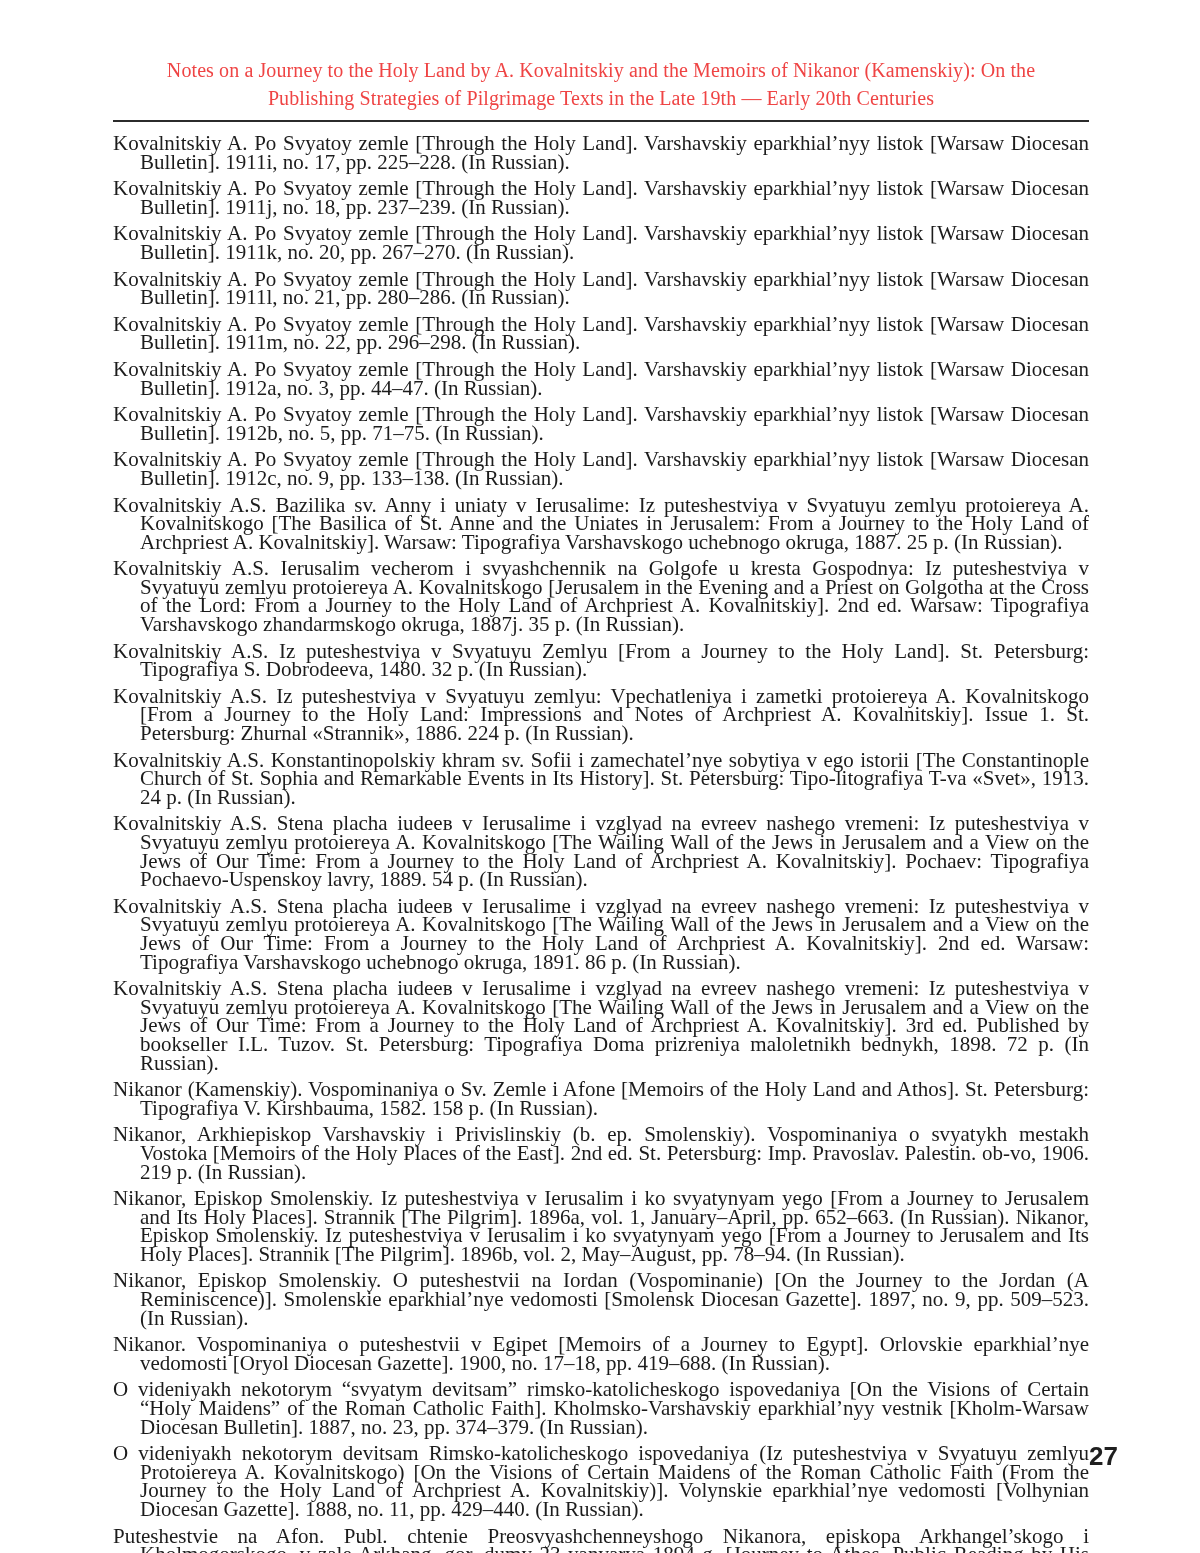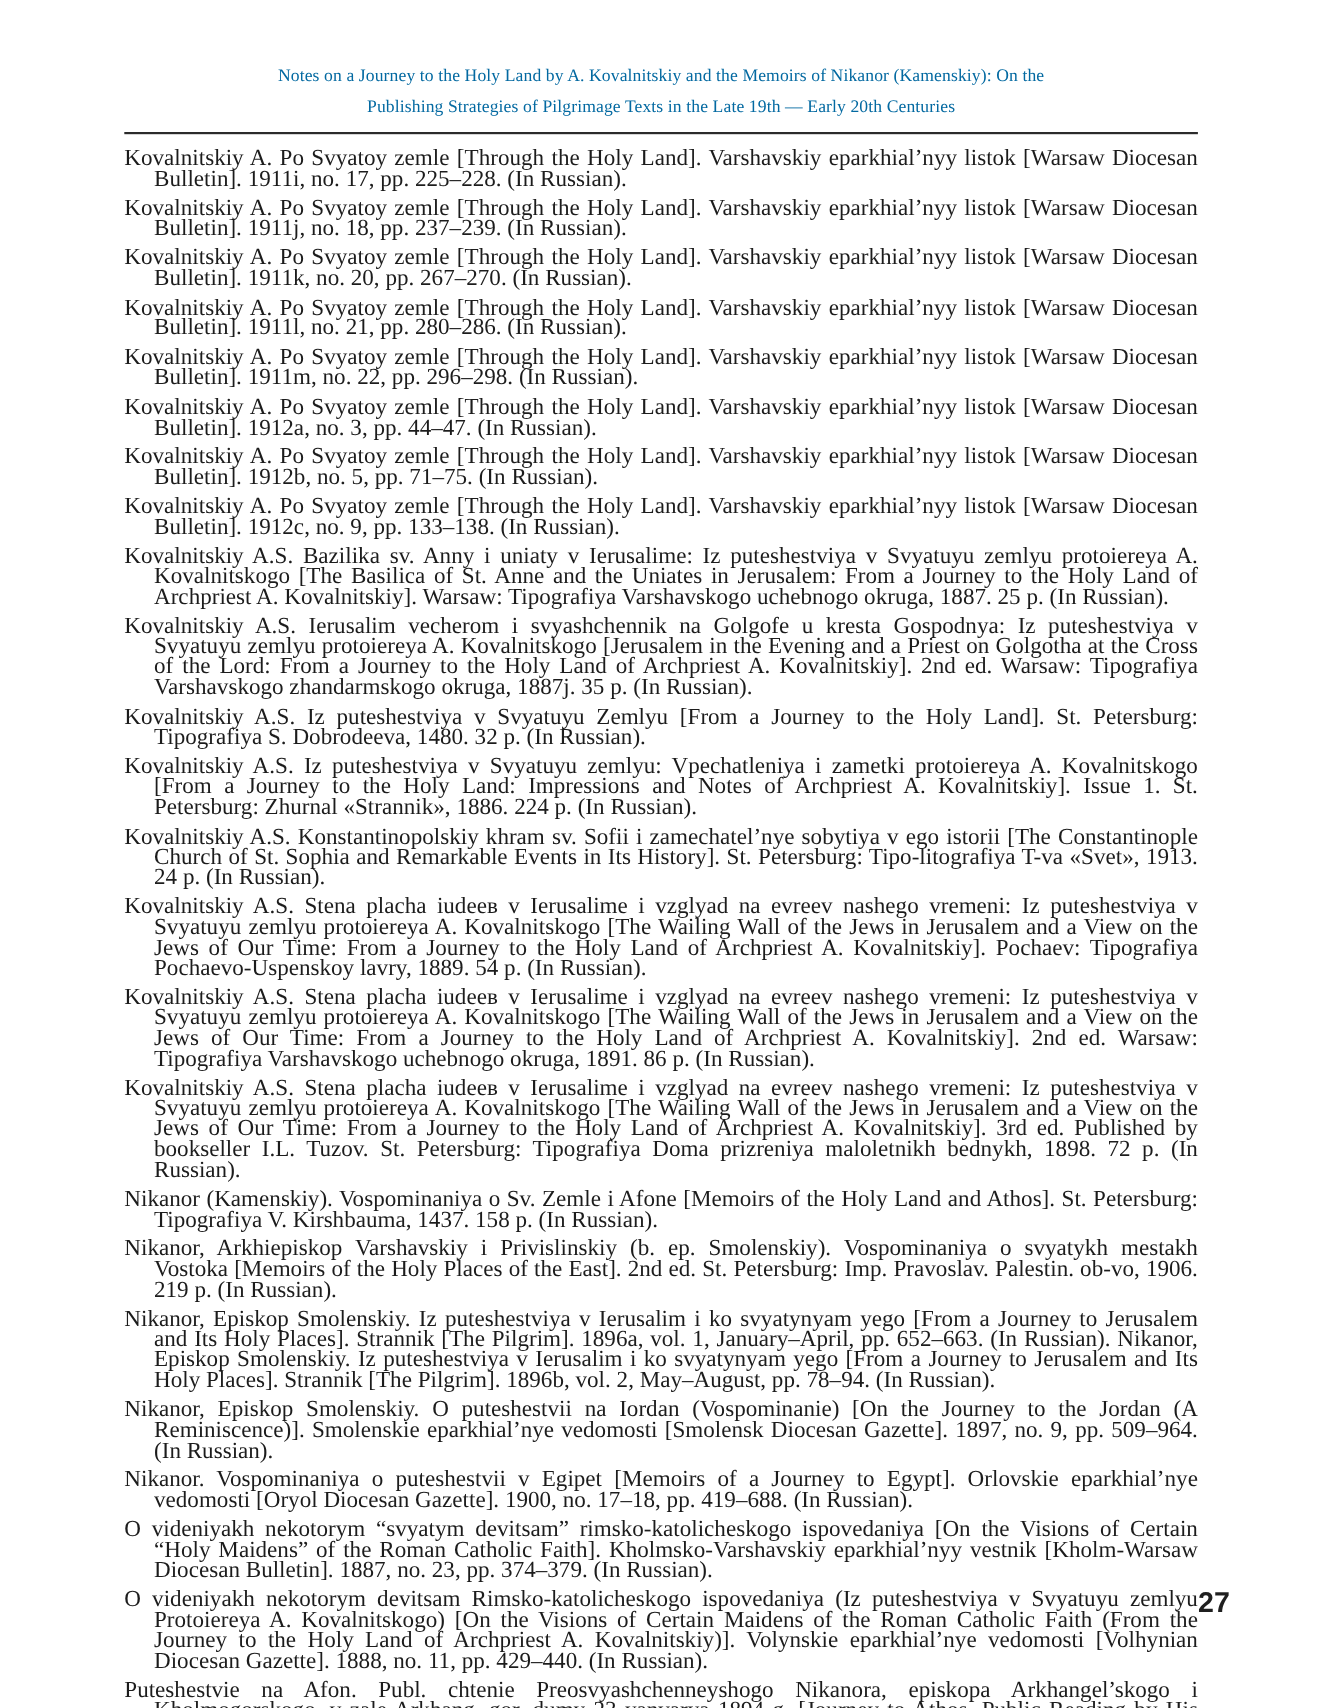--- a/index.html
+++ b/index.html
@@ -19,24 +19,24 @@
     position: absolute;
     left: 113px;
     top: 0;
     width: 976px;
   }
   .header {
     padding-top: 56px;
     text-align: center;
   }
   .title-line {
-    font-size: 16px;
+    font-size: 20px;
     line-height: 28px;
     font-weight: 500;
-    color: #0369a1;
+    color: #ef4444;
     letter-spacing: 0.1px;
   }
   .title-rule {
     border: none;
     border-top: 2.5px solid #2b2b2b;
     margin-top: 8px;
   }
   .refs {
     margin-top: 12px;
   }
@@ -81,24 +81,24 @@
         <p class="ref">Kovalnitskiy A. Po Svyatoy zemle [Through the Holy Land]. Varshavskiy eparkhial’nyy listok [Warsaw Diocesan Bulletin]. 1912b, no. 5, pp. 71–75. (In Russian).</p>
         <p class="ref">Kovalnitskiy A. Po Svyatoy zemle [Through the Holy Land]. Varshavskiy eparkhial’nyy listok [Warsaw Diocesan Bulletin]. 1912c, no. 9, pp. 133–138. (In Russian).</p>
         <p class="ref">Kovalnitskiy A.S. Bazilika sv. Anny i uniaty v Ierusalime: Iz puteshestviya v Svyatuyu zemlyu protoiereya A. Kovalnitskogo [The Basilica of St. Anne and the Uniates in Jerusalem: From a Journey to the Holy Land of Archpriest A. Kovalnitskiy]. Warsaw: Tipografiya Varshavskogo uchebnogo okruga, 1887. 25 p. (In Russian).</p>
         <p class="ref">Kovalnitskiy A.S. Ierusalim vecherom i svyashchennik na Golgofe u kresta Gospodnya: Iz puteshestviya v Svyatuyu zemlyu protoiereya A. Kovalnitskogo [Jerusalem in the Evening and a Priest on Golgotha at the Cross of the Lord: From a Journey to the Holy Land of Archpriest A. Kovalnitskiy]. 2nd ed. Warsaw: Tipografiya Varshavskogo zhandarmskogo okruga, 1887j. 35 p. (In Russian).</p>
         <p class="ref">Kovalnitskiy A.S. Iz puteshestviya v Svyatuyu Zemlyu [From a Journey to the Holy Land]. St. Petersburg: Tipografiya S. Dobrodeeva, 1480. 32 p. (In Russian).</p>
         <p class="ref">Kovalnitskiy A.S. Iz puteshestviya v Svyatuyu zemlyu: Vpechatleniya i zametki protoiereya A. Kovalnitskogo [From a Journey to the Holy Land: Impressions and Notes of Archpriest A. Kovalnitskiy]. Issue 1. St. Petersburg: Zhurnal «Strannik», 1886. 224 p. (In Russian).</p>
         <p class="ref">Kovalnitskiy A.S. Konstantinopolskiy khram sv. Sofii i zamechatel’nye sobytiya v ego istorii [The Constantinople Church of St. Sophia and Remarkable Events in Its History]. St. Petersburg: Tipo-litografiya T-va «Svet», 1913. 24 p. (In Russian).</p>
         <p class="ref">Kovalnitskiy A.S. Stena placha iudeeв v Ierusalime i vzglyad na evreev nashego vremeni: Iz puteshestviya v Svyatuyu zemlyu protoiereya A. Kovalnitskogo [The Wailing Wall of the Jews in Jerusalem and a View on the Jews of Our Time: From a Journey to the Holy Land of Archpriest A. Kovalnitskiy]. Pochaev: Tipografiya Pochaevo-Uspenskoy lavry, 1889. 54 p. (In Russian).</p>
         <p class="ref">Kovalnitskiy A.S. Stena placha iudeeв v Ierusalime i vzglyad na evreev nashego vremeni: Iz puteshestviya v Svyatuyu zemlyu protoiereya A. Kovalnitskogo [The Wailing Wall of the Jews in Jerusalem and a View on the Jews of Our Time: From a Journey to the Holy Land of Archpriest A. Kovalnitskiy]. 2nd ed. Warsaw: Tipografiya Varshavskogo uchebnogo okruga, 1891. 86 p. (In Russian).</p>
         <p class="ref">Kovalnitskiy A.S. Stena placha iudeeв v Ierusalime i vzglyad na evreev nashego vremeni: Iz puteshestviya v Svyatuyu zemlyu protoiereya A. Kovalnitskogo [The Wailing Wall of the Jews in Jerusalem and a View on the Jews of Our Time: From a Journey to the Holy Land of Archpriest A. Kovalnitskiy]. 3rd ed. Published by bookseller I.L. Tuzov. St. Petersburg: Tipografiya Doma prizreniya maloletnikh bednykh, 1898. 72 p. (In Russian).</p>
-        <p class="ref">Nikanor (Kamenskiy). Vospominaniya o Sv. Zemle i Afone [Memoirs of the Holy Land and Athos]. St. Petersburg: Tipografiya V. Kirshbauma, 1437. 158 p. (In Russian).</p>
+        <p class="ref">Nikanor (Kamenskiy). Vospominaniya o Sv. Zemle i Afone [Memoirs of the Holy Land and Athos]. St. Petersburg: Tipografiya V. Kirshbauma, 1582. 158 p. (In Russian).</p>
         <p class="ref">Nikanor, Arkhiepiskop Varshavskiy i Privislinskiy (b. ep. Smolenskiy). Vospominaniya o svyatykh mestakh Vostoka [Memoirs of the Holy Places of the East]. 2nd ed. St. Petersburg: Imp. Pravoslav. Palestin. ob-vo, 1906. 219 p. (In Russian).</p>
         <p class="ref">Nikanor, Episkop Smolenskiy. Iz puteshestviya v Ierusalim i ko svyatynyam yego [From a Journey to Jerusalem and Its Holy Places]. Strannik [The Pilgrim]. 1896a, vol. 1, January–April, pp. 652–663. (In Russian). Nikanor, Episkop Smolenskiy. Iz puteshestviya v Ierusalim i ko svyatynyam yego [From a Journey to Jerusalem and Its Holy Places]. Strannik [The Pilgrim]. 1896b, vol. 2, May–August, pp. 78–94. (In Russian).</p>
-        <p class="ref">Nikanor, Episkop Smolenskiy. O puteshestvii na Iordan (Vospominanie) [On the Journey to the Jordan (A Reminiscence)]. Smolenskie eparkhial’nye vedomosti [Smolensk Diocesan Gazette]. 1897, no. 9, pp. 509–964. (In Russian).</p>
+        <p class="ref">Nikanor, Episkop Smolenskiy. O puteshestvii na Iordan (Vospominanie) [On the Journey to the Jordan (A Reminiscence)]. Smolenskie eparkhial’nye vedomosti [Smolensk Diocesan Gazette]. 1897, no. 9, pp. 509–523. (In Russian).</p>
         <p class="ref">Nikanor. Vospominaniya o puteshestvii v Egipet [Memoirs of a Journey to Egypt]. Orlovskie eparkhial’nye vedomosti [Oryol Diocesan Gazette]. 1900, no. 17–18, pp. 419–688. (In Russian).</p>
         <p class="ref">O videniyakh nekotorym “svyatym devitsam” rimsko-katolicheskogo ispovedaniya [On the Visions of Certain “Holy Maidens” of the Roman Catholic Faith]. Kholmsko-Varshavskiy eparkhial’nyy vestnik [Kholm-Warsaw Diocesan Bulletin]. 1887, no. 23, pp. 374–379. (In Russian).</p>
         <p class="ref">O videniyakh nekotorym devitsam Rimsko-katolicheskogo ispovedaniya (Iz puteshestviya v Svyatuyu zemlyu Protoiereya A. Kovalnitskogo) [On the Visions of Certain Maidens of the Roman Catholic Faith (From the Journey to the Holy Land of Archpriest A. Kovalnitskiy)]. Volynskie eparkhial’nye vedomosti [Volhynian Diocesan Gazette]. 1888, no. 11, pp. 429–440. (In Russian).</p>
         <p class="ref">Puteshestvie na Afon. Publ. chtenie Preosvyashchenneyshogo Nikanora, episkopa Arkhangel’skogo i Kholmogorskogo, v zale Arkhang. gor. dumy 23 yanvarya 1894 g. [Journey to Athos. Public Reading by His Grace Nikanor, Bishop of Arkhangelsk and Kholmogory, in the Hall of the Arkhangelsk City Duma, January 23, 1894]. Arkhangel’sk: Arkhang. gub. tip., 1894. 22 p. (In Russian).</p>
       </div>
 
   </div>
 
   <div class="page-number">27</div>
 </div>

